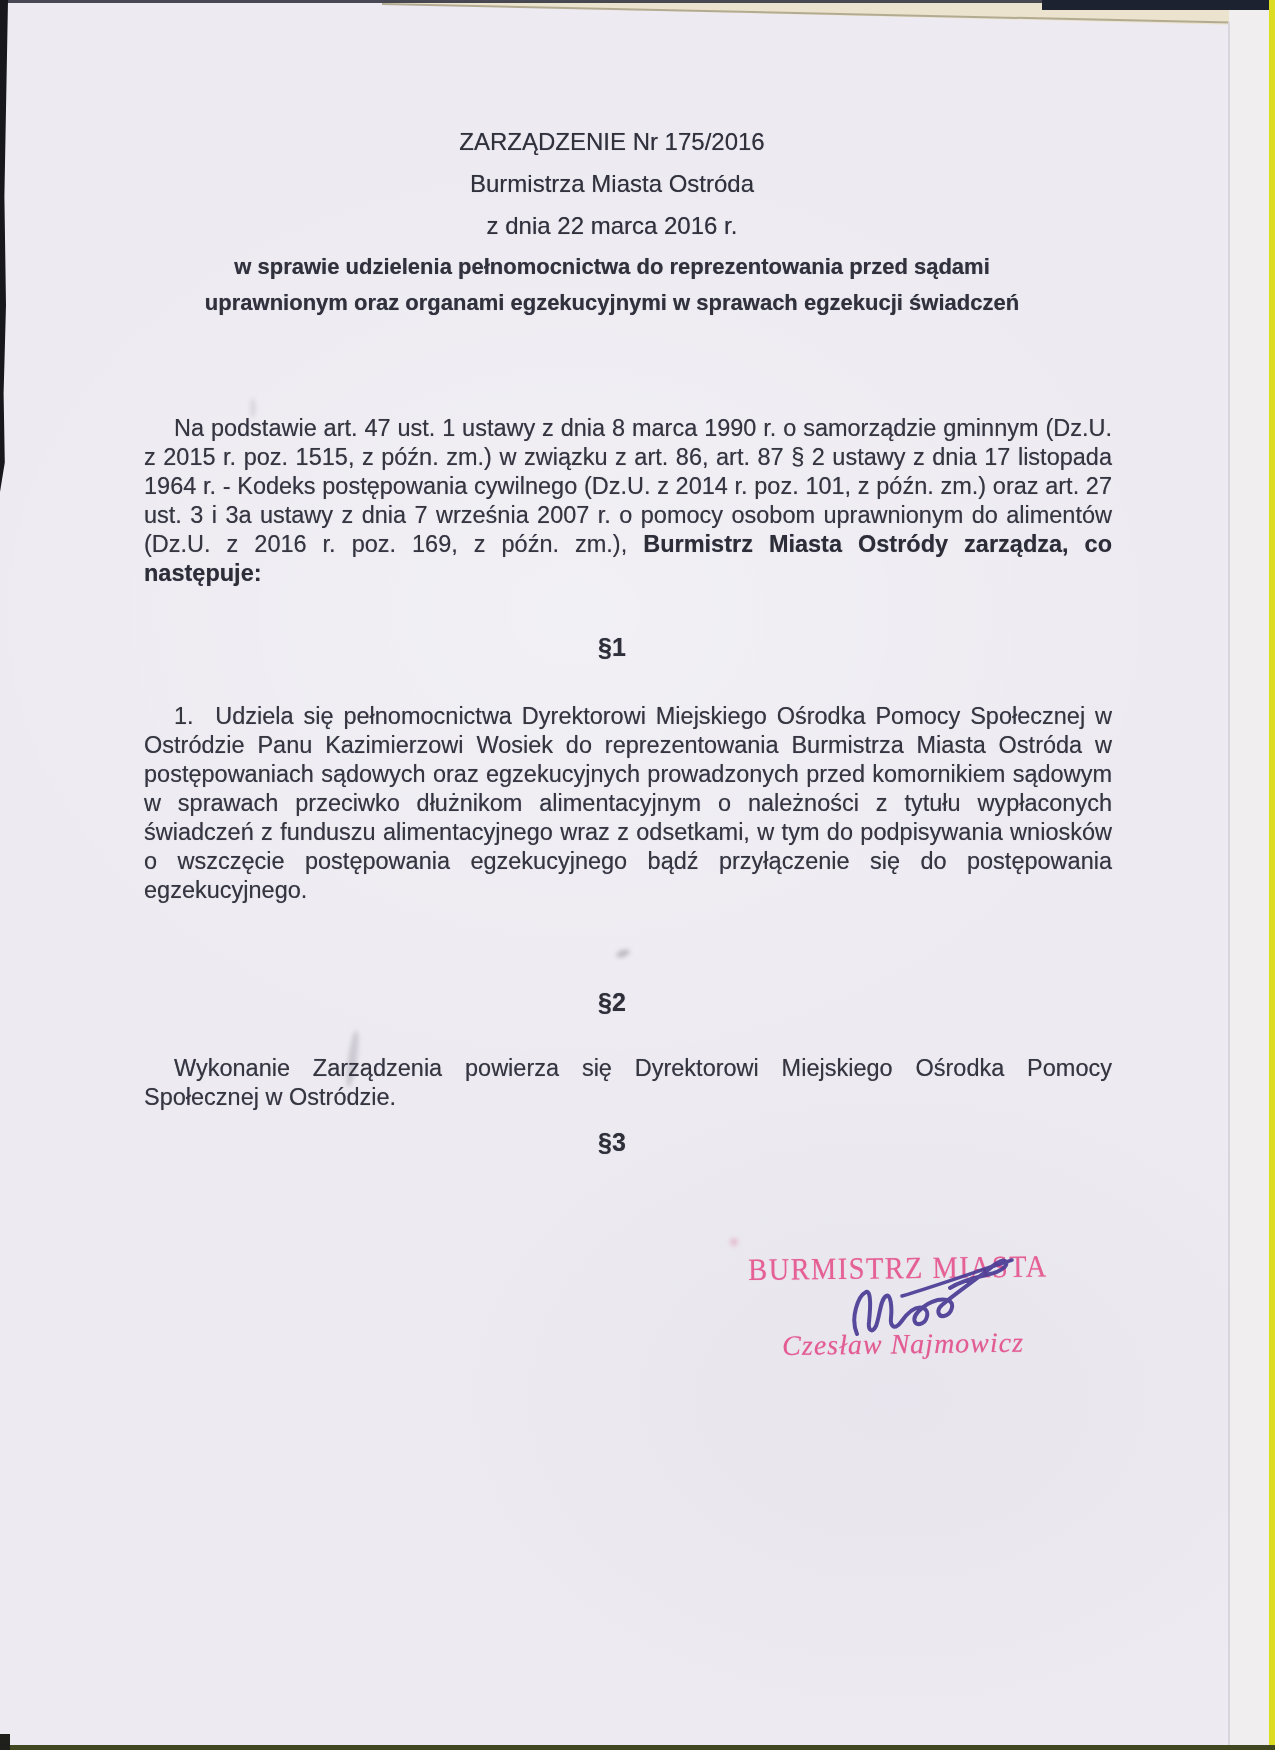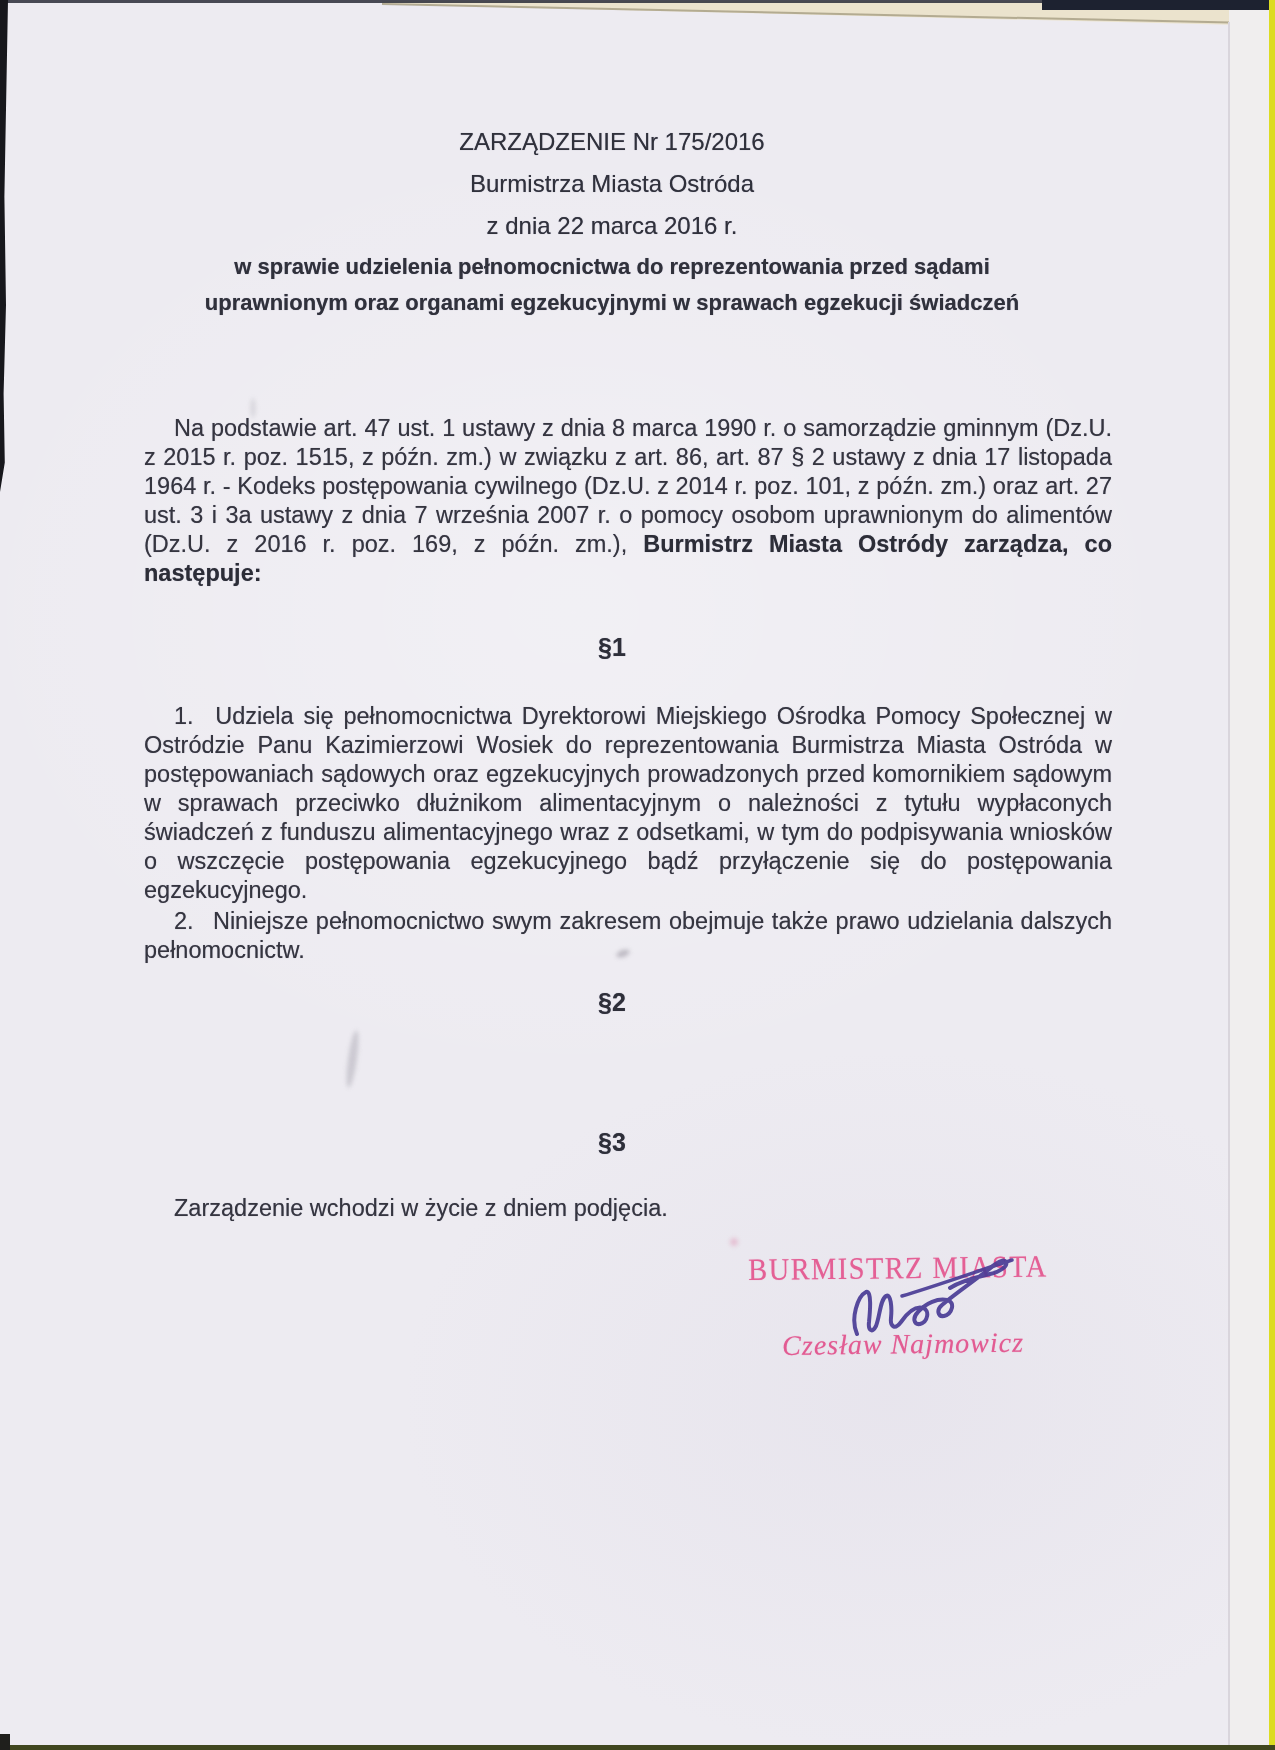--- a/index.html
+++ b/index.html
@@ -110,26 +110,25 @@
   <div class="title-line" style="top:170px">Burmistrza Miasta Ostróda</div>
   <div class="title-line" style="top:212px">z dnia 22 marca 2016 r.</div>
 
   <div class="subject-line" style="top:254px">w sprawie udzielenia pełnomocnictwa do reprezentowania przed sądami</div>
   <div class="subject-line" style="top:290px">uprawnionym oraz organami egzekucyjnymi w sprawach egzekucji świadczeń</div>
 
   <p class="para" style="top:398px"><span>Na podstawie art. 47 ust. 1 ustawy z dnia 8 marca 1990 r. o samorządzie gminnym (Dz.U. z 2015 r. poz. 1515, z późn. zm.) w związku z art. 86, art. 87 § 2 ustawy z dnia 17 listopada 1964 r. - Kodeks postępowania cywilnego (Dz.U. z 2014 r. poz. 101, z późn. zm.) oraz art. 27 ust. 3 i 3a ustawy z dnia 7 września 2007 r. o pomocy osobom uprawnionym do alimentów (Dz.U. z 2016 r. poz. 169, z późn. zm.), </span><b>Burmistrz Miasta Ostródy zarządza, co następuje:</b></p>
 
   <div class="sec-heading" style="top:633px">§1</div>
   <p class="para" style="top:686px">1.  Udziela się pełnomocnictwa Dyrektorowi Miejskiego Ośrodka Pomocy Społecznej w Ostródzie Panu Kazimierzowi Wosiek do reprezentowania Burmistrza Miasta Ostróda w postępowaniach sądowych oraz egzekucyjnych prowadzonych przed komornikiem sądowym w sprawach przeciwko dłużnikom alimentacyjnym o należności z tytułu wypłaconych świadczeń z funduszu alimentacyjnego wraz z odsetkami, w tym do podpisywania wniosków o wszczęcie postępowania egzekucyjnego bądź przyłączenie się do postępowania egzekucyjnego.</p>
-  <p class="para" style="top:891px">2.  Niniejsze pełnomocnictwo swym zakresem obejmuje także prawo udzielania dalszych pełnomocnictw.</p>
 
   <div class="sec-heading" style="top:988px">§2</div>
+  <p class="para" style="top:1038px">Wykonanie Zarządzenia powierza się Dyrektorowi Miejskiego Ośrodka Pomocy Społecznej w Ostródzie.</p>
 
   <div class="sec-heading" style="top:1128px">§3</div>
-  <p class="para no-justify" style="top:1178px">Zarządzenie wchodzi w życie z dniem podjęcia.</p>
 
   <div class="stamp-title">BURMISTRZ MIASTA</div>
 
   <svg class="signature-svg" viewBox="0 0 180 100">
     <g fill="none" stroke="#4a3c96" stroke-width="4" stroke-linecap="round" stroke-linejoin="round" opacity="0.92">
       <path d="M17,86 C10,70 18,48 26,44 C32,42 30,64 29,74 C28,82 32,86 36,78 C40,68 40,52 46,48 C51,45 52,60 51,70 C50,79 55,82 61,74 C68,64 76,58 83,60 C90,62 88,74 80,76 C74,77 72,70 78,64 C86,55 98,50 107,52 C116,54 112,66 104,68 C98,69 96,62 102,57 C115,46 135,32 148,22 C156,15 164,10 166,14 C168,18 160,24 150,26 C138,29 122,32 110,40"></path>
       <path d="M62,48 C90,40 135,24 172,12" stroke-width="3.5"></path>
     </g>
   </svg>
 

